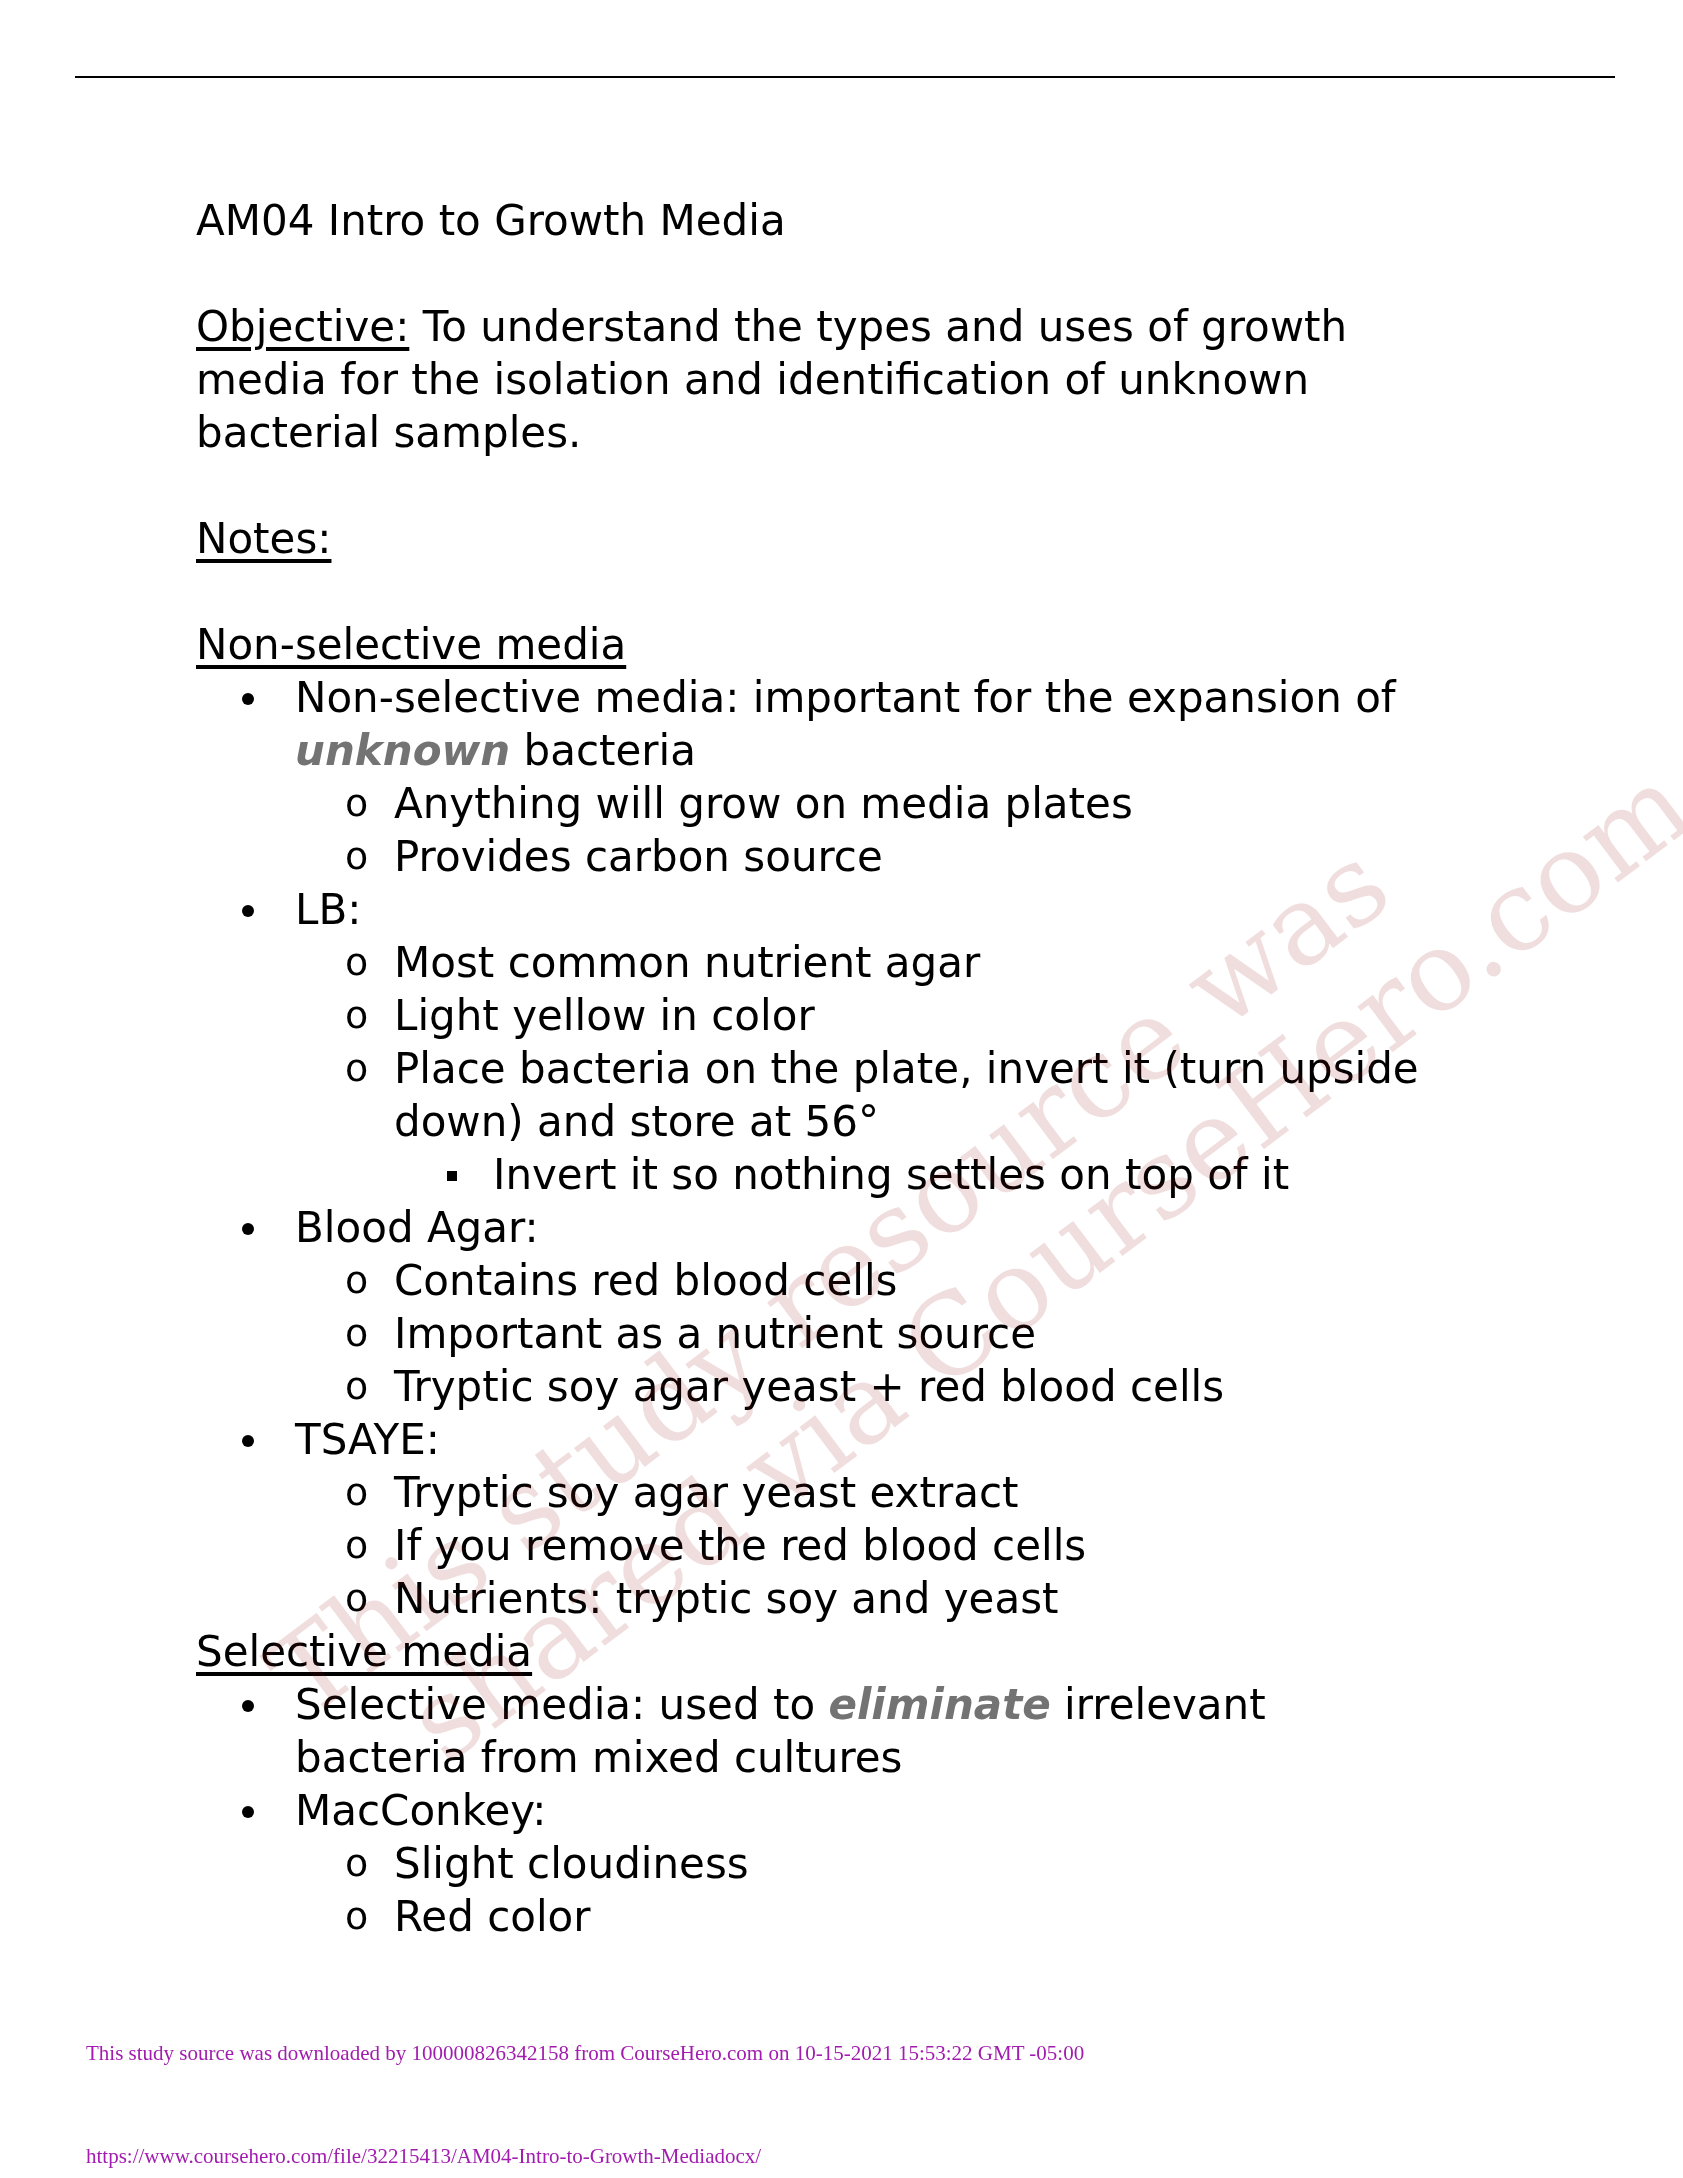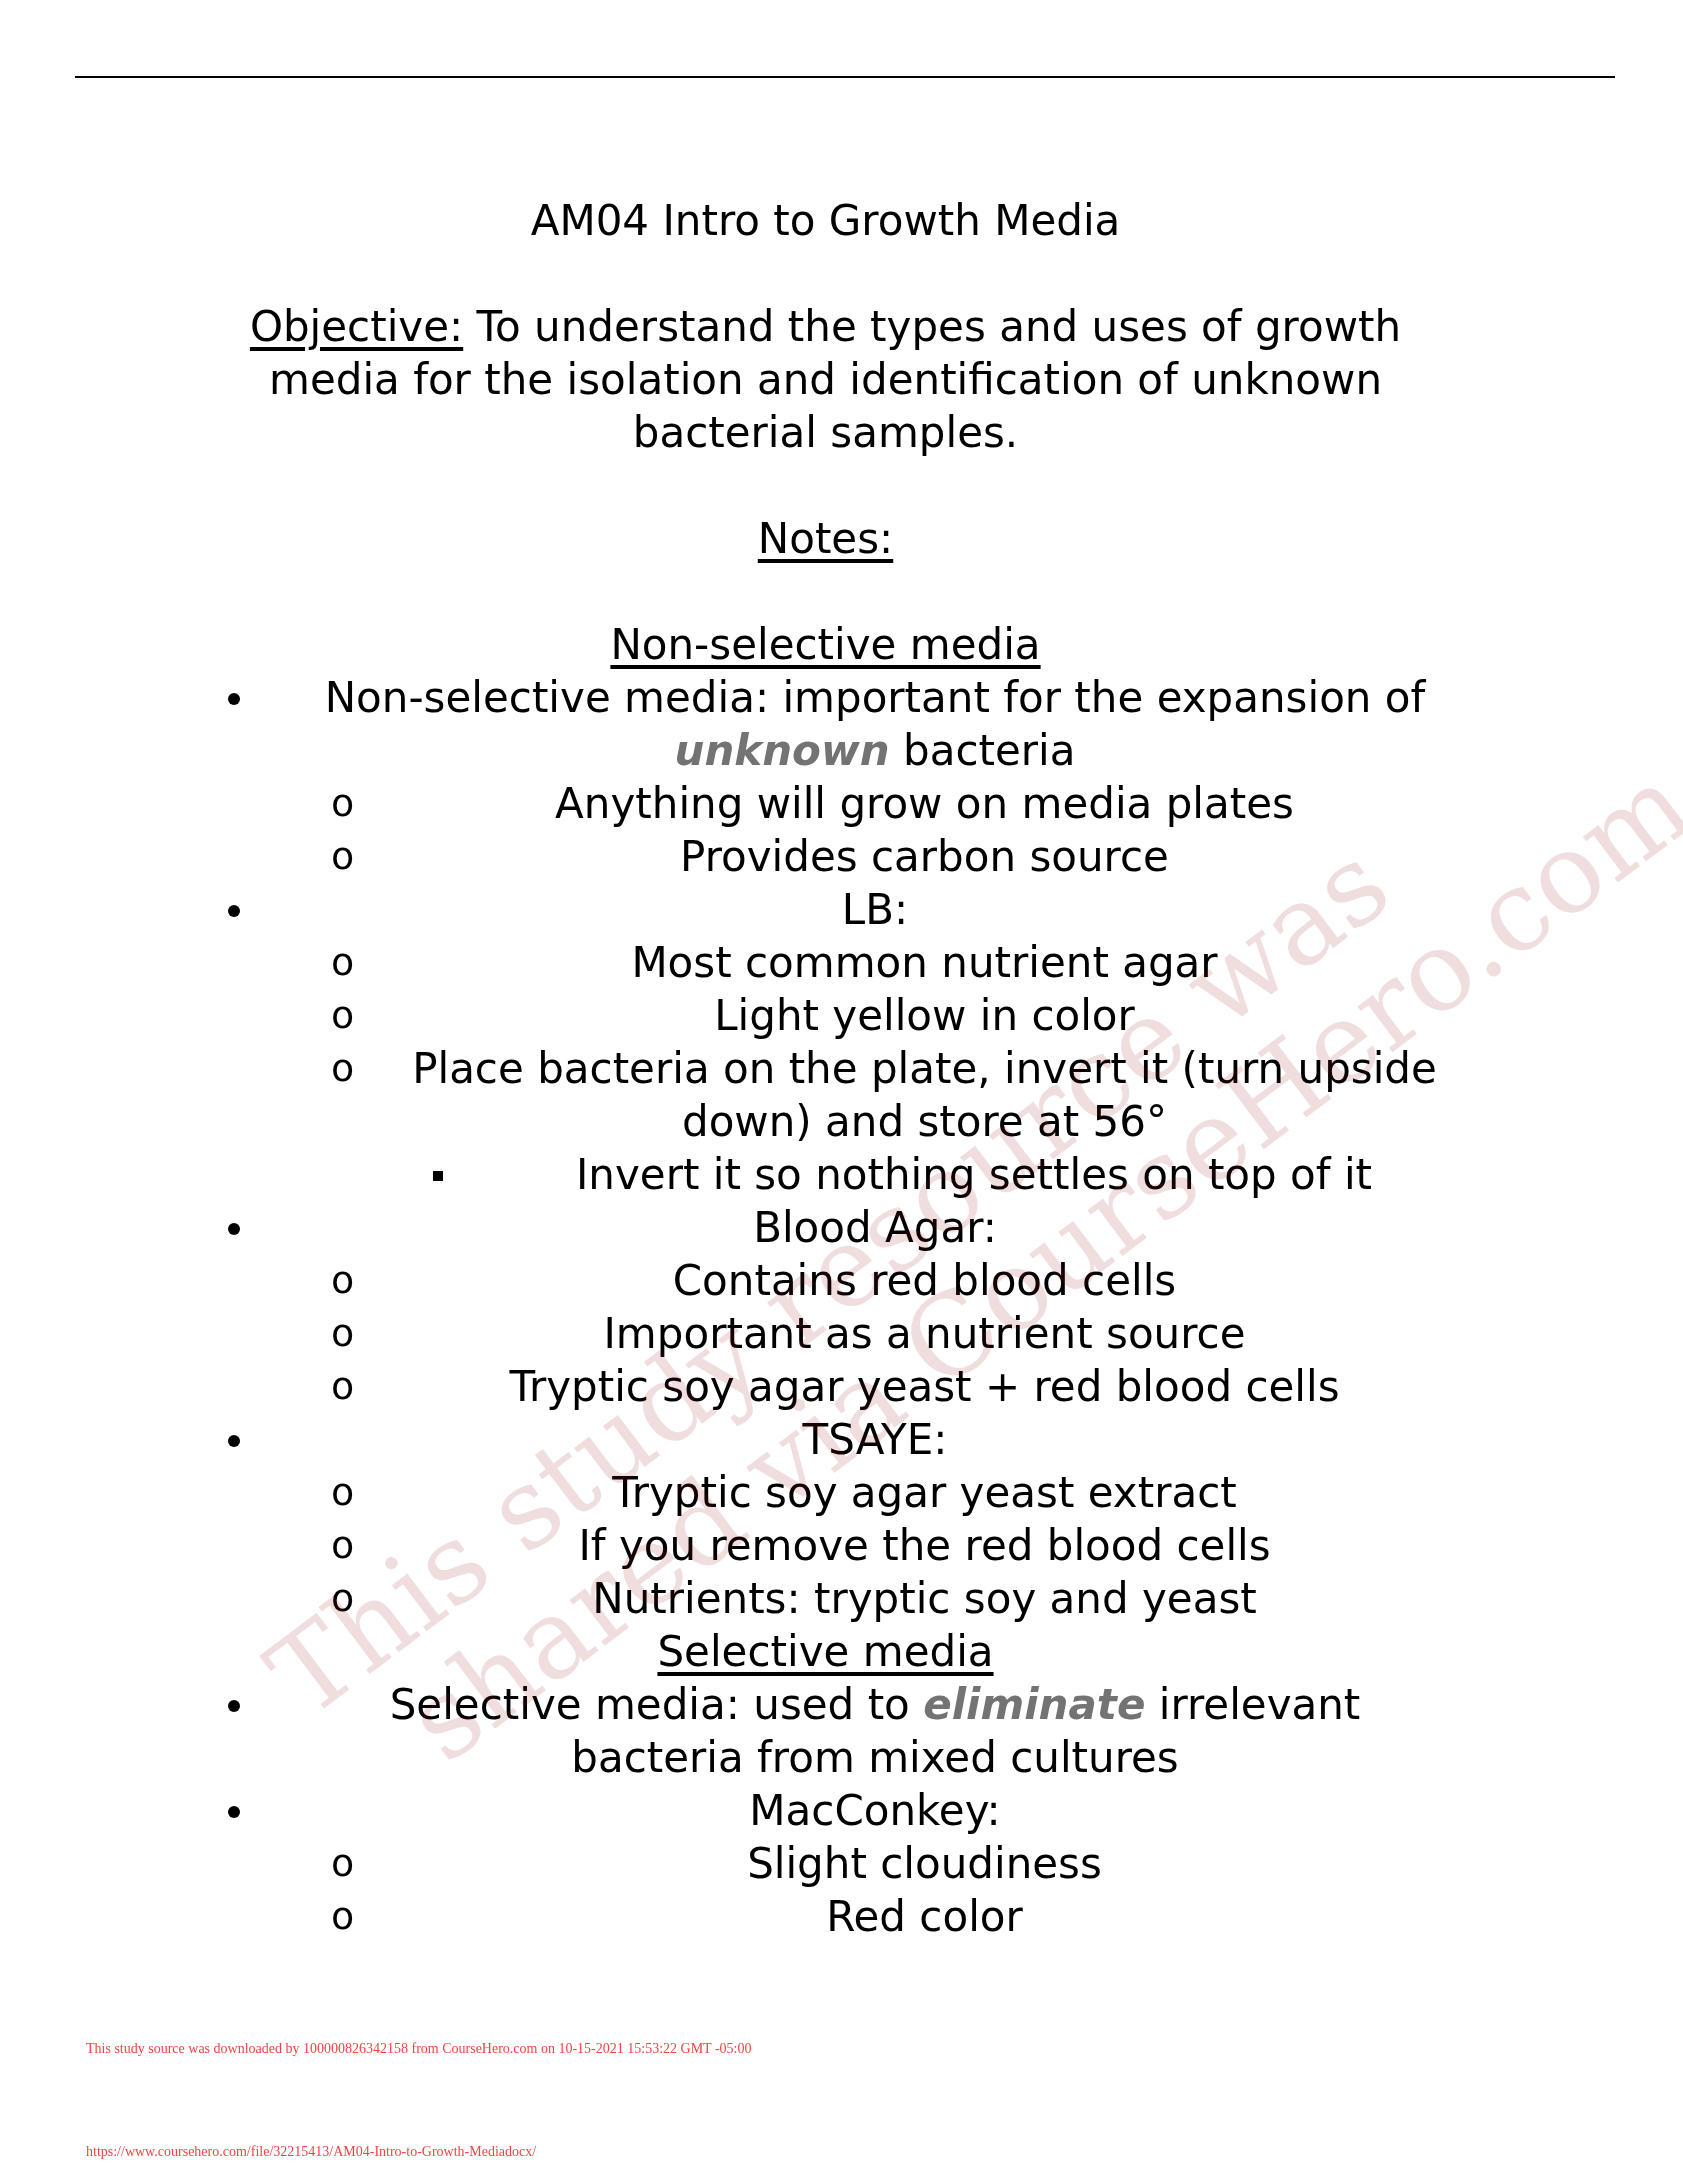--- a/index.html
+++ b/index.html
@@ -18,26 +18,25 @@
     .top-rule {
       position: absolute;
       left: 75px;
       top: 76px;
       width: 1540px;
       height: 2px;
       background: #000000;
     }
     .content {
       position: absolute;
-      left: 182px;
+      left: 196px;
       top: 194px;
       width: 1287px;
       font-size: 42px;
       line-height: 53px;
-      text-align: center;
     }
     .title { margin: 0; }
     .spacer { height: 53px; }
     .u { text-decoration: underline; text-underline-offset: 6px; }
     .hl {
       color: #737373;
       font-weight: bold;
       font-style: italic;
     }
     .line { position: relative; }
@@ -81,22 +80,22 @@
       white-space: nowrap;
       pointer-events: none;
       top: 1643px;
     }
     .watermark div { white-space: nowrap; }
     .wm2 { margin-left: 84px; }
     .footer {
       position: absolute;
       left: 86px;
       font-family: "Liberation Serif", serif;
-      font-size: 14px;
-      color: #ef4444;
+      font-size: 21px;
+      color: #a21caf;
     }
     .footer-1 { top: 2041px; }
     .footer-2 { top: 2144px; }
   </style>
 </head>
 <body>
 
 <div class="top-rule"></div>
 
 <div class="content">

